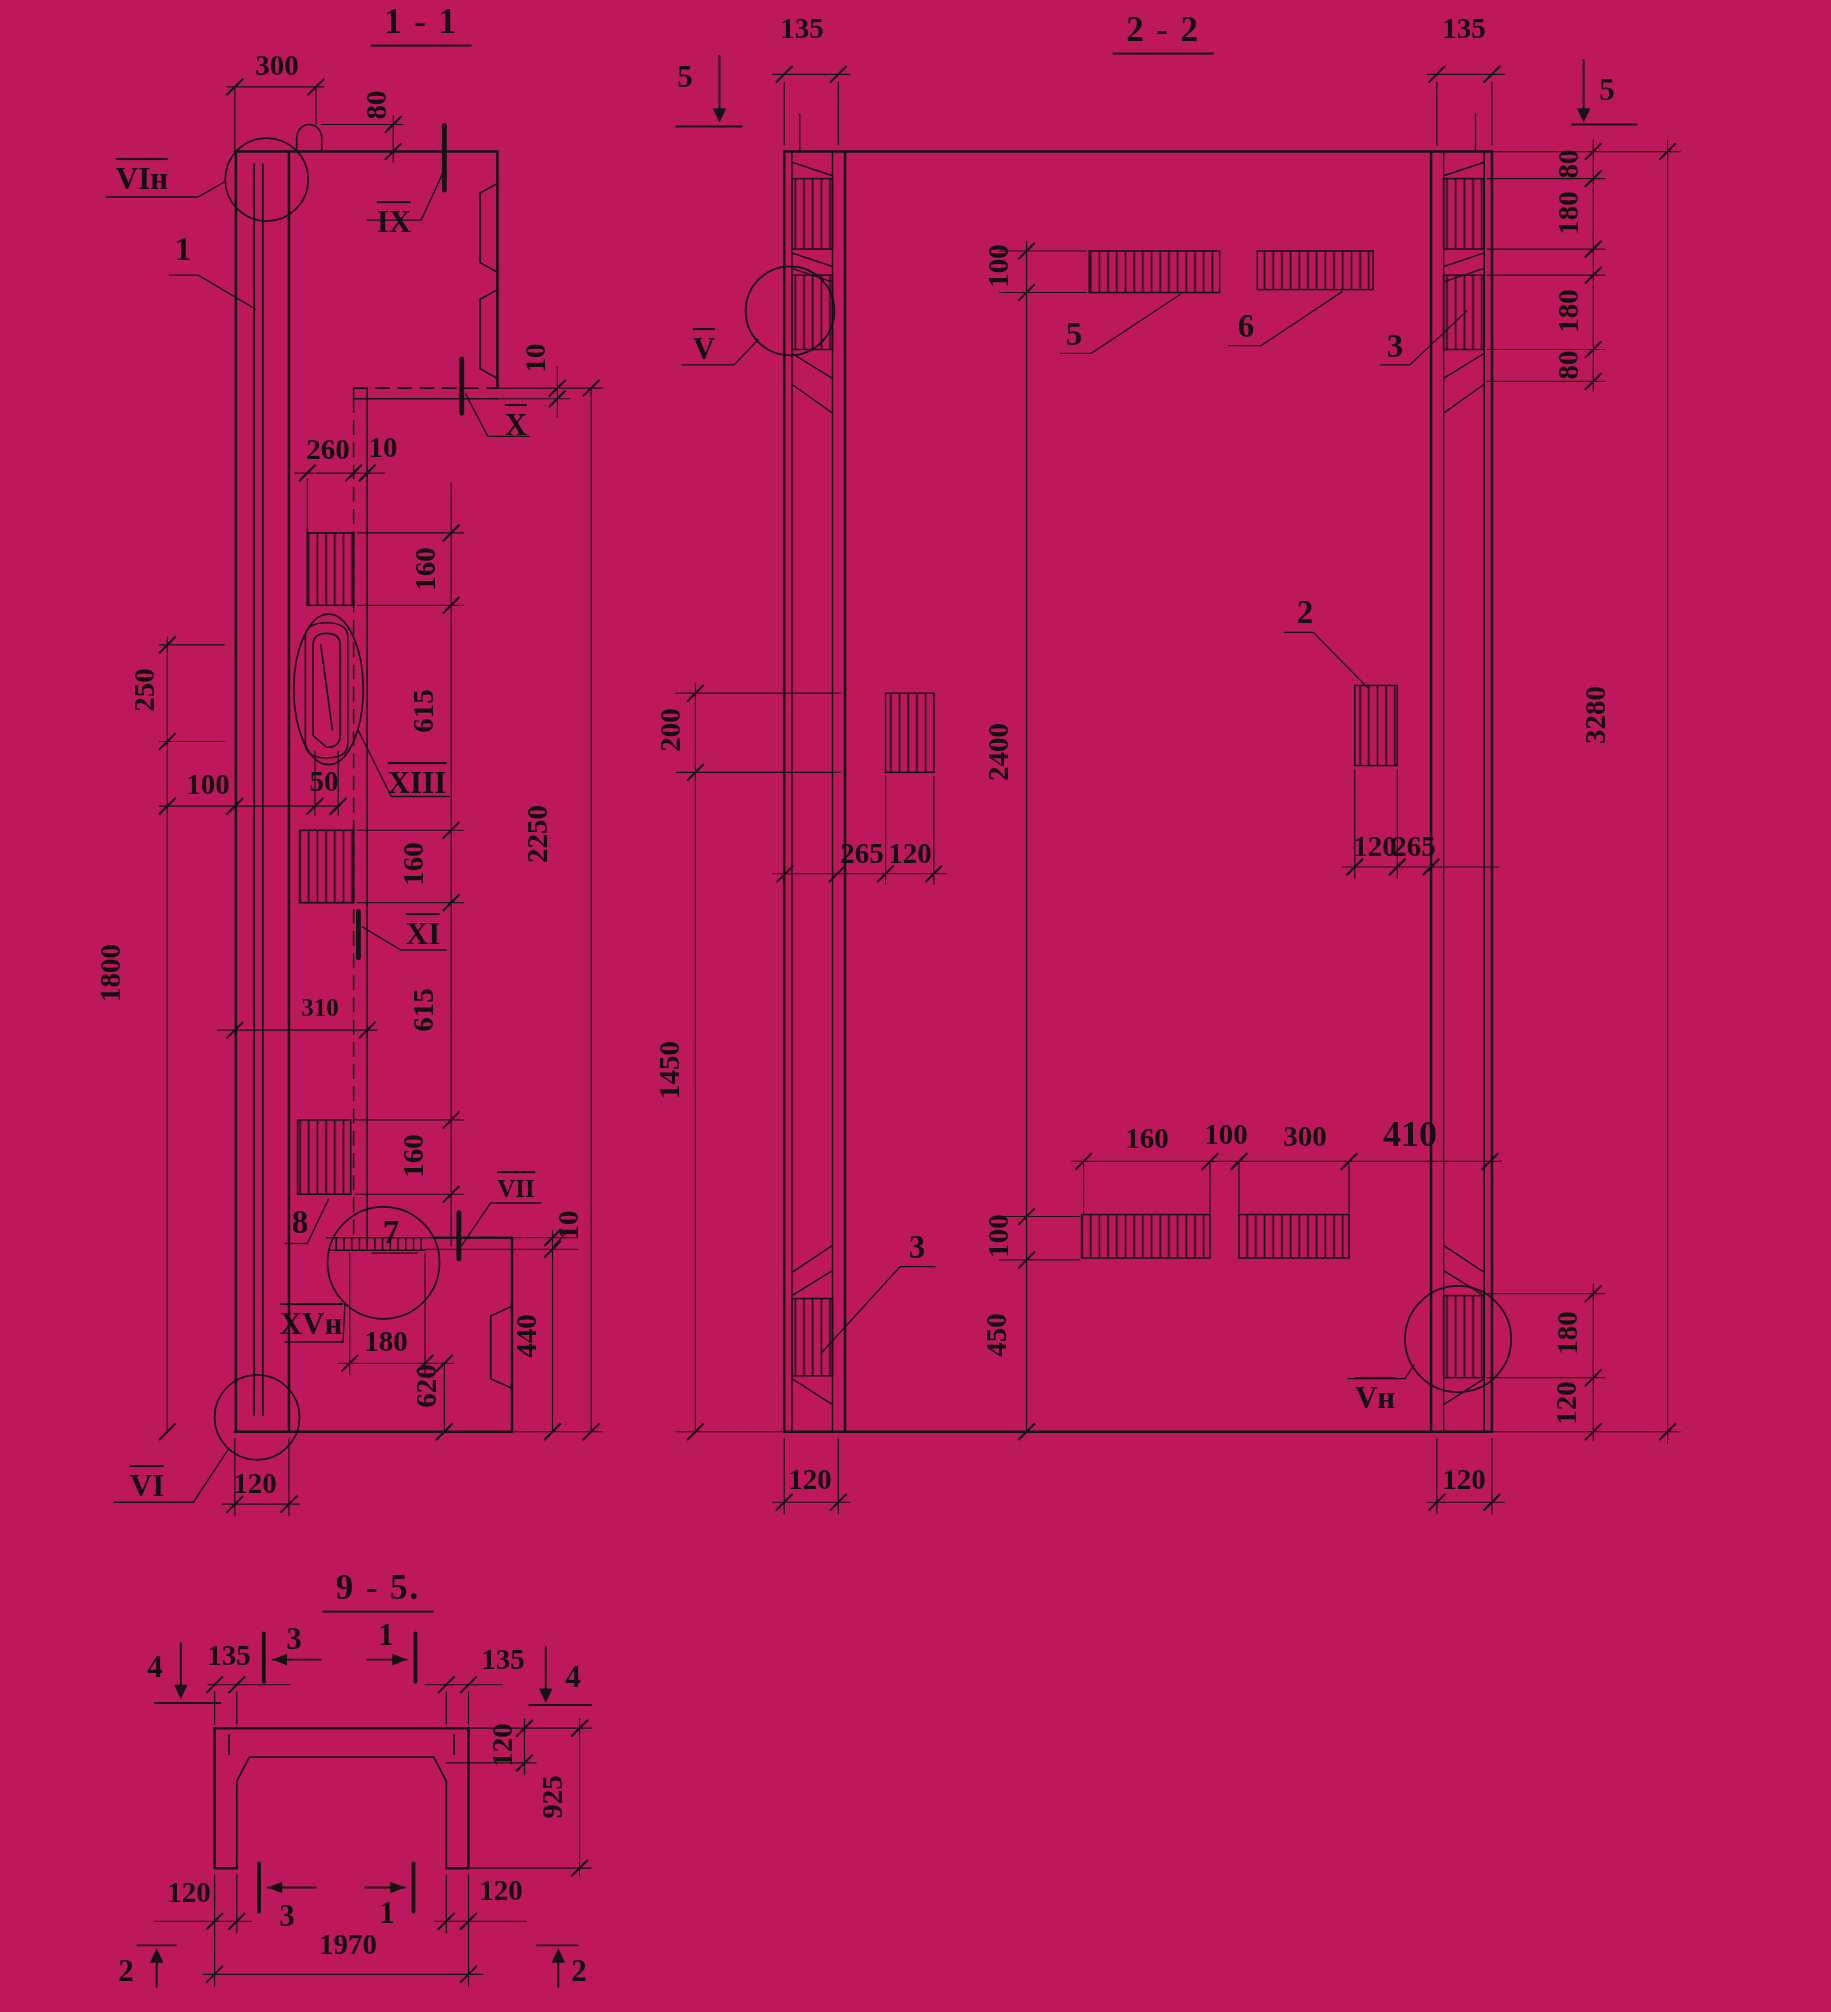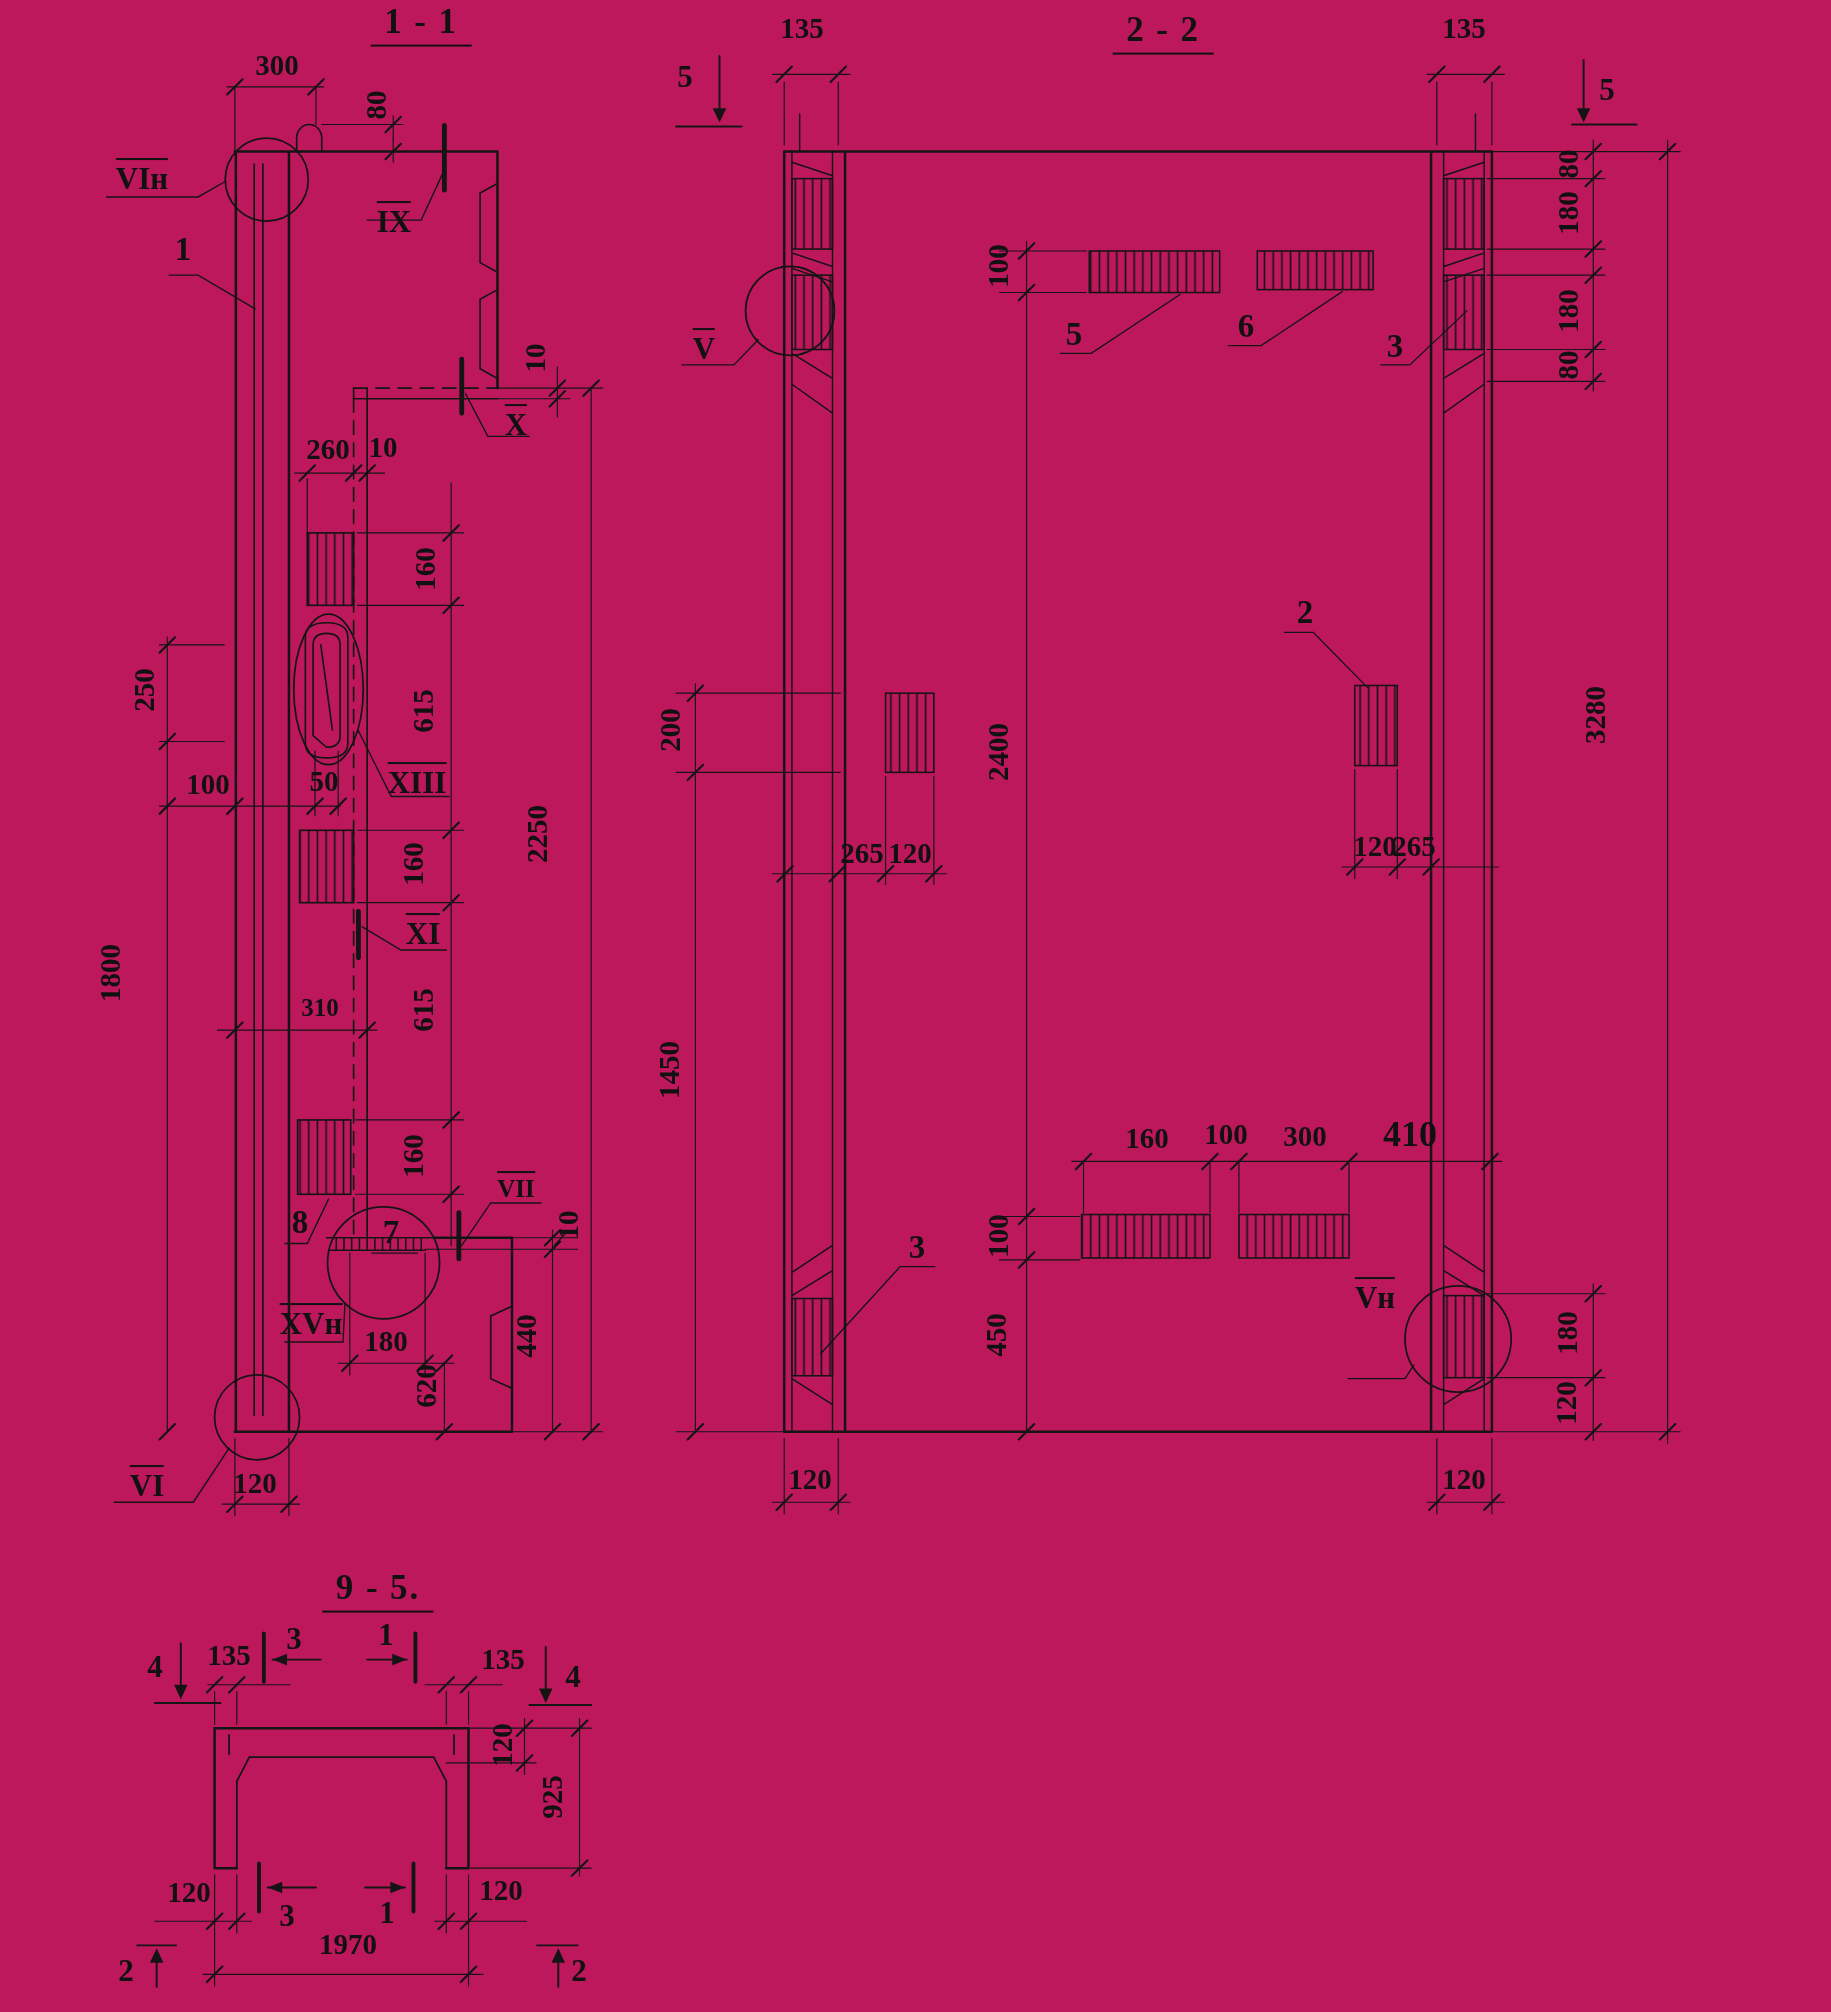--- a/index.html
+++ b/index.html
@@ -196,21 +196,21 @@
       <div class="lbl" style="left: 1375px; top: 846px; font-size: 29px;">120</div>
       <div class="lbl" style="left: 1414px; top: 846px; font-size: 29px;">265</div>
       <div class="lbl" style="left: 1147px; top: 1138px; font-size: 29px;">160</div>
       <div class="lbl" style="left: 1226px; top: 1134px; font-size: 29px;">100</div>
       <div class="lbl" style="left: 1305px; top: 1136px; font-size: 29px;">300</div>
       <div class="lbl" style="left: 1410px; top: 1134px; font-size: 36px;">410</div>
       <div class="lbl rot" style="left: 998px; top: 1236px; font-size: 29px;">100</div>
       <div class="lbl rot" style="left: 996px; top: 1335px; font-size: 29px;">450</div>
       <div class="lbl rot" style="left: 669px; top: 1070px; font-size: 29px;">1450</div>
       <div class="lbl" style="left: 917px; top: 1247px; font-size: 33px;">3</div>
-      <div class="lbl ovl" style="left: 1375px; top: 1295px; font-size: 31px; text-align: right;">Vн</div>
+      <div class="lbl ovl" style="left: 1375px; top: 1395px; font-size: 31px; text-align: right;">Vн</div>
       <div class="lbl rot" style="left: 1567px; top: 1333px; font-size: 29px;">180</div>
       <div class="lbl rot" style="left: 1566px; top: 1403px; font-size: 29px;">120</div>
       <div class="lbl" style="left: 810px; top: 1479px; font-size: 29px;">120</div>
       <div class="lbl" style="left: 1464px; top: 1479px; font-size: 29px;">120</div>
       <div class="lbl ttl" style="left: 378px; top: 1591px; font-size: 35px;">9 - 5.</div>
       <div class="lbl" style="left: 155px; top: 1666px; font-size: 31px;">4</div>
       <div class="lbl" style="left: 229px; top: 1655px; font-size: 29px;">135</div>
       <div class="lbl" style="left: 294px; top: 1638px; font-size: 31px;">3</div>
       <div class="lbl" style="left: 386px; top: 1634px; font-size: 31px;">1</div>
       <div class="lbl" style="left: 503px; top: 1659px; font-size: 29px;">135</div>

